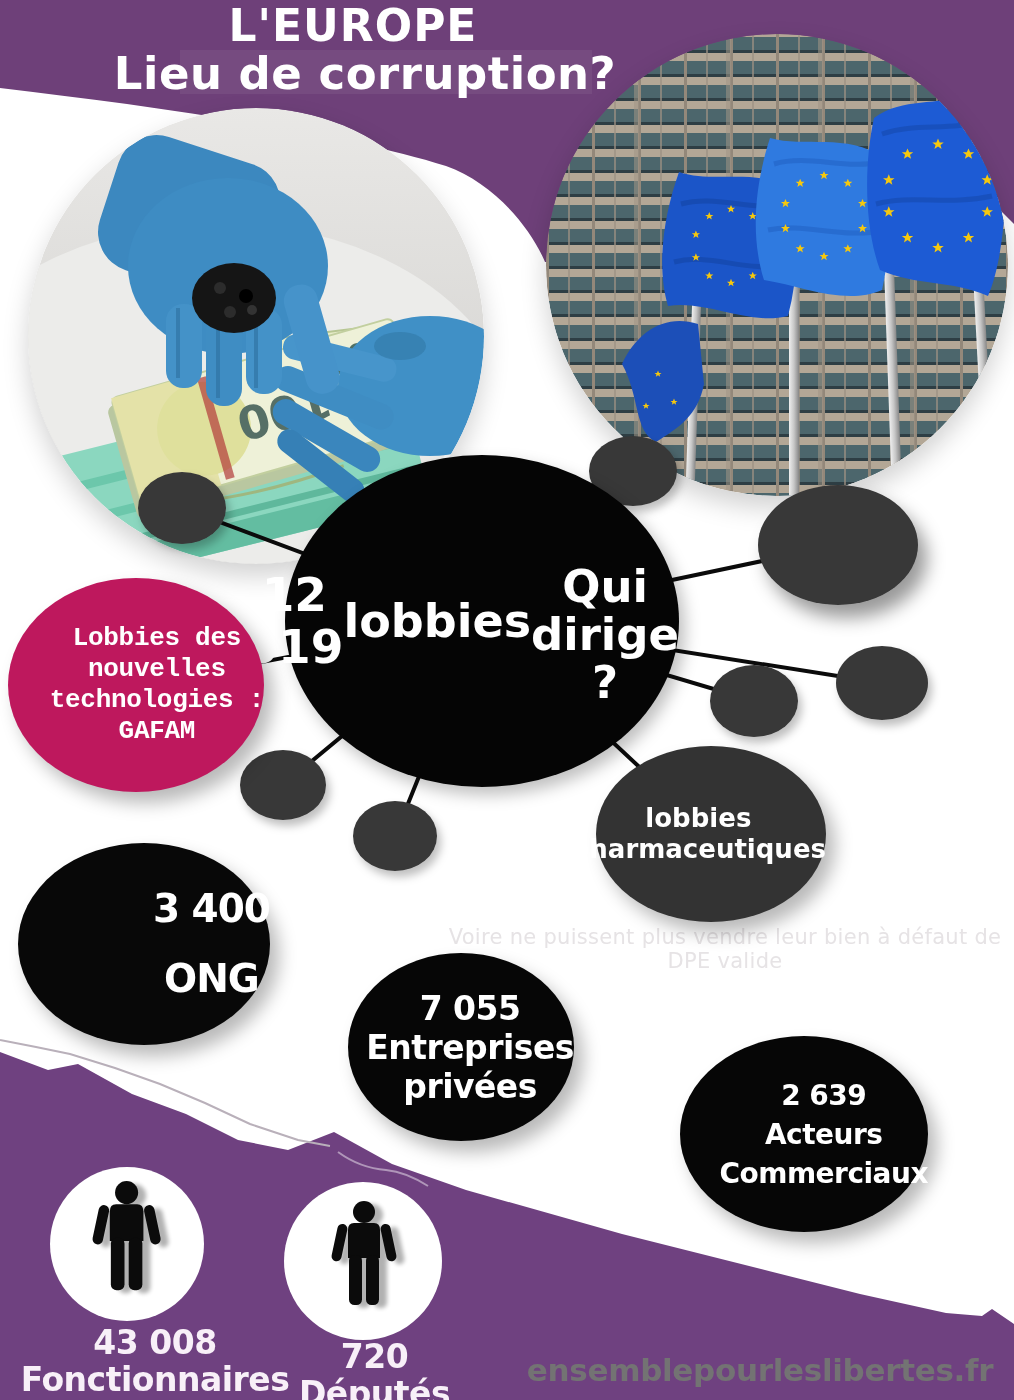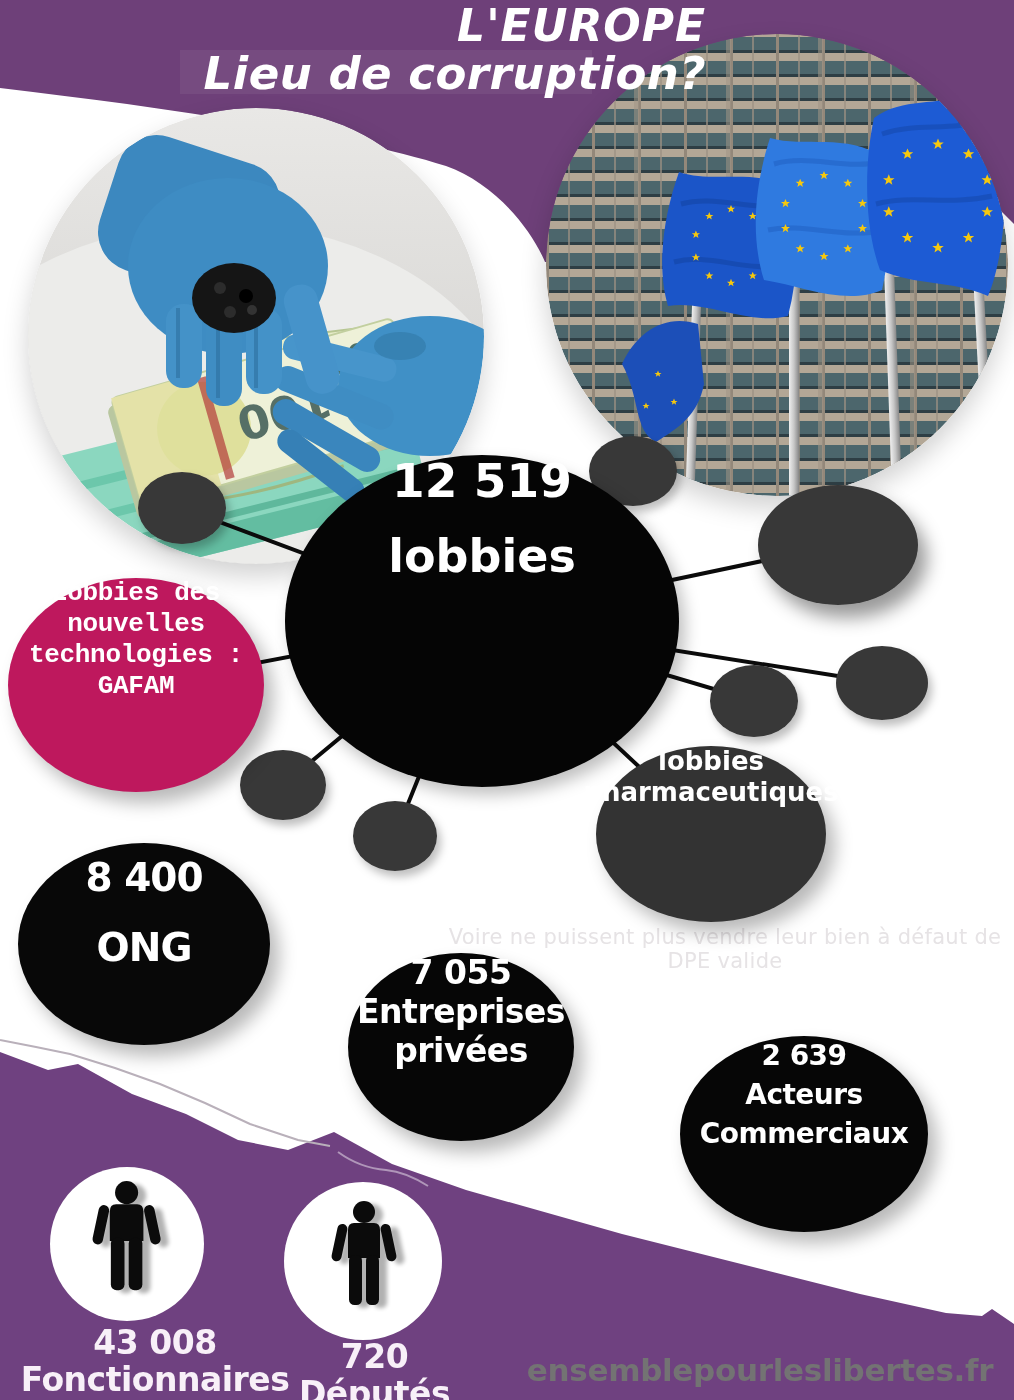--- a/index.html
+++ b/index.html
@@ -6,35 +6,34 @@
   .poster{
     position:relative;width:1014px;height:1400px;margin:0 auto;
     background:#ffffff;overflow:hidden;
     font-family:"DejaVu Sans","Liberation Sans",sans-serif;
   }
   .abs{position:absolute;}
   svg{display:block;}
   .layer{position:absolute;left:0;top:0;width:1014px;height:1400px;pointer-events:none;}
 
   
-  .title-block{left:0;top:2px;width:706px;text-align:right;color:#ffffff;font-weight:bold;z-index:5;font-style:italic;}
+  .title-block{left:0;top:2px;width:706px;text-align:center;color:#ffffff;font-weight:bold;z-index:5;}
   .title-l1{font-size:44px;line-height:48px;letter-spacing:1px;}
   .title-l2{font-size:45px;line-height:48px;letter-spacing:0.5px;padding-left:24px;}
   .title-band{left:180px;top:50px;width:412px;height:44px;background:rgba(255,255,255,0.06);z-index:4;}
 
   
   .photo{border-radius:50%;overflow:hidden;z-index:1;box-shadow:0 12px 26px rgba(0,0,0,0.18);}
   .photo svg{border-radius:50%;}
 
   
   .bubble{
-    border-radius:50%;display:flex;flex-direction:column;align-items:center;justify-content:flex-start;
+    border-radius:50%;display:flex;flex-direction:row;align-items:center;justify-content:flex-end;
     text-align:center;color:#fff;font-weight:bold;z-index:3;
     box-shadow:9px 11px 18px rgba(0,0,0,0.28);
-    gap:23px;
   }
   .pre{white-space:pre-line;}
   .b-center{left:285px;top:455px;width:394px;height:332px;background:#050505;box-shadow:6px 8px 16px rgba(0,0,0,0.25);}
   .b-center .count{font-size:47px;line-height:52px;}
   .b-center .lab{font-size:46px;line-height:52px;}
   .b-center .q{font-size:45px;line-height:48px;margin-top:28px;}
   .b-gafam{left:8px;top:578px;width:256px;height:214px;background:#be185d;font-size:26px;line-height:31px;letter-spacing:-0.3px;font-family:Liberation Mono, monospace;}
   .b-pharma{left:596px;top:746px;width:230px;height:176px;background:#333333;font-size:26px;line-height:31px;}
   .b-ong{left:18px;top:843px;width:252px;height:202px;background:#080808;font-size:39px;line-height:70px;letter-spacing:-1px;}
   .b-entreprises{left:348px;top:953px;width:226px;height:188px;background:#060606;font-size:33px;line-height:39px;letter-spacing:-0.5px;}
@@ -229,34 +228,35 @@
       <ellipse cx="754" cy="701" rx="44" ry="36" filter="url(#dropSm)"></ellipse>
       <ellipse cx="882" cy="683" rx="46" ry="37" filter="url(#dropSm)"></ellipse>
       <ellipse cx="283" cy="785" rx="43" ry="35" filter="url(#dropSm)"></ellipse>
       <ellipse cx="395" cy="836" rx="42" ry="35" filter="url(#dropSm)"></ellipse>
     </g>
   </svg>
 
   <div class="abs bubble b-center">
     <div class="count">12 519</div>
     <div class="lab">lobbies</div>
+    <div class="q">Qui dirige ?</div>
   </div>
 
   <div class="abs bubble b-gafam">
     <div class="pre">Lobbies des
 nouvelles
 technologies :
 GAFAM</div>
   </div>
   <div class="abs bubble b-pharma">
     <div class="pre">lobbies
 pharmaceutiques</div>
   </div>
   <div class="abs bubble b-ong">
-    <div class="pre">8 400
+    <div class="pre">3 400
 ONG</div>
   </div>
   <div class="abs bubble b-entreprises">
     <div class="pre">7 055
 Entreprises
 privées</div>
   </div>
   <div class="abs bubble b-acteurs">
     <div class="pre">2 639
 Acteurs

